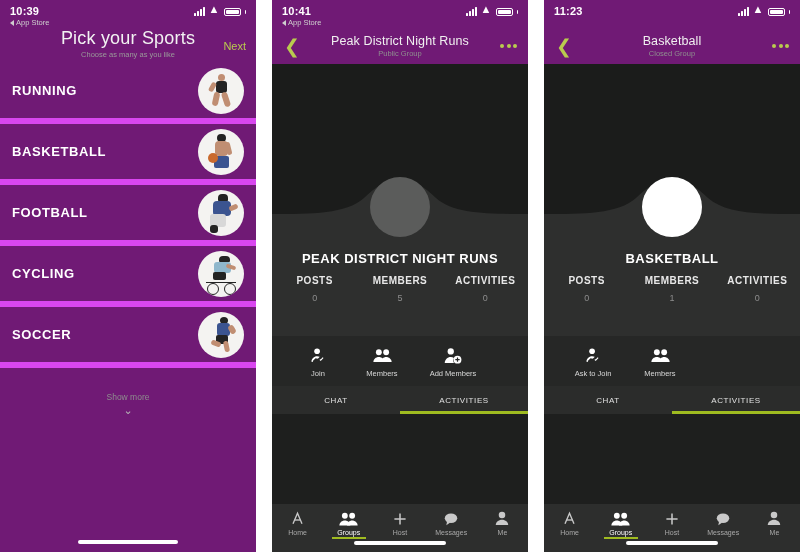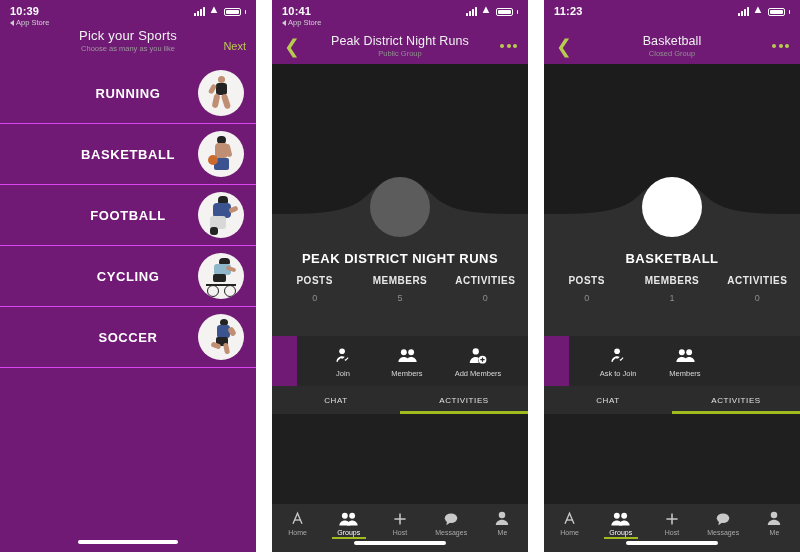--- a/index.html
+++ b/index.html
@@ -27,28 +27,28 @@
   .bars i:nth-child(1){height:3px;} .bars i:nth-child(2){height:5px;}
   .bars i:nth-child(3){height:7px;} .bars i:nth-child(4){height:9px;}
   .wifi { position:relative; width:11px; height:9px; }
   .wifi::before { content:"▲"; position:absolute; left:0; top:-3px; font-size:11px; color:#fff; line-height:1; }
   .batt { width:17px; height:8px; border:1px solid #fff; border-radius:2px; position:relative; }
   .batt::after { content:""; position:absolute; left:1px; top:1px; bottom:1px; right:1px; background:#fff; border-radius:1px; }
   .batt-cap { width:1.5px; height:4px; background:#fff; border-radius:0 1px 1px 0; }
 
   
   .p1-header { position:relative; height:35px; padding:0 10px; }
-  .p1-title { text-align:center; color:#f2f2f2; font-size:13px; letter-spacing:.2px; }
+  .p1-title { text-align:center; color:#f2f2f2; font-size:18px; letter-spacing:.2px; }
   .p1-sub { text-align:center; color:#9a9a9a; font-size:7.5px; margin-top:1px; }
   .next-btn { position:absolute; right:10px; top:12px; color:#b9cb4e; font-size:11px; }
 
   
   .sport-list { }
-  .sport-row { position:relative; height:61px; display:flex; align-items:center; padding:0 4px;
-               border-bottom:1px solid #d946ef;justify-content:center; }
+  .sport-row { position:relative; height:61px; display:flex; align-items:center; padding:0 12px;
+               border-bottom:6px solid #d946ef; }
   .sport-name { color:#ffffff; font-size:13px; font-weight:bold; letter-spacing:.6px; }
   .sport-avatar { position:absolute; right:12px; top:50%; transform:translateY(-50%);
                   width:46px; height:46px; border-radius:50%; background:#f4f3f1; overflow:hidden; }
 
   
   .fig { position:absolute; background:#2b2320; }
   .fig.sk { background:#c08e72; }
   .fig.blue { background:#3b5490; }
   .fig.pink { background:#d2617a; }
   .fig.dark { background:#232323; }
@@ -82,21 +82,21 @@
   .av-grey { background:#5b5c5b; }
   .av-white { background:#ffffff; }
 
   .g-name { position:absolute; top:27px; left:0; right:0; text-align:center;
             color:#ffffff; font-size:13px; font-weight:bold; letter-spacing:.5px; }
   .stats { position:absolute; top:51px; left:0; right:0; display:flex; }
   .stat { flex:1; text-align:center; }
   .stat-k { color:#e8e8e8; font-size:10px; font-weight:bold; letter-spacing:.5px; }
   .stat-v { color:#8d8d8d; font-size:9px; margin-top:7px; }
 
-  .actions { position:relative; height:50px; background:#262726; display:flex; align-items:center; padding-left:14px;margin-left:25px; }
+  .actions { position:relative; height:50px; background:#262726; display:flex; align-items:center; padding-left:14px; }
   .action { width:64px; text-align:center; }
   .action-ico { height:21px; display:flex; align-items:center; justify-content:center; }
   .action-lbl { color:#d8d8d8; font-size:7.5px; margin-top:3px; }
 
   .tabs { position:relative; height:28px; background:#2b2c2b; display:flex; }
   .tab { flex:1; display:flex; align-items:center; justify-content:center;
          color:#e0e0e0; font-size:8px; letter-spacing:.6px; position:relative; }
   .tab.active::after { content:""; position:absolute; bottom:0; left:0; right:0; height:3px; background:#9fbb20; }
   .tab-rest { position:absolute; left:0; right:0; top:calc(160px + 112px + 50px + 28px); bottom:0; background:#1e1f1e; }
 
@@ -203,20 +203,24 @@
           <span class="fig blue" style="left:19px;top:11px;width:13px;height:13px;border-radius:3px"></span>
           <span class="fig dark" style="left:18px;top:23px;width:12px;height:9px;border-radius:2px"></span>
           <span class="fig sk" style="left:13px;top:29px;width:10px;height:5px;border-radius:3px;transform:rotate(22deg)"></span>
           <span class="fig sk" style="left:26px;top:29px;width:5px;height:11px;border-radius:3px;transform:rotate(-12deg)"></span>
           <span class="fig sk" style="left:31px;top:13px;width:6px;height:9px;border-radius:3px;transform:rotate(-30deg)"></span>
         </div>
       </div>
 
     </div>
 
+    <div class="show-more">
+      <div class="show-more-t">Show more</div>
+      <div class="chev">⌄</div>
+    </div>
 
     <div class="home-ind"></div>
   </div>
 
   <div class="gap"></div>
 
   <div class="phone p2">
 
     <div class="statusbar">
       <div class="sb-left">

